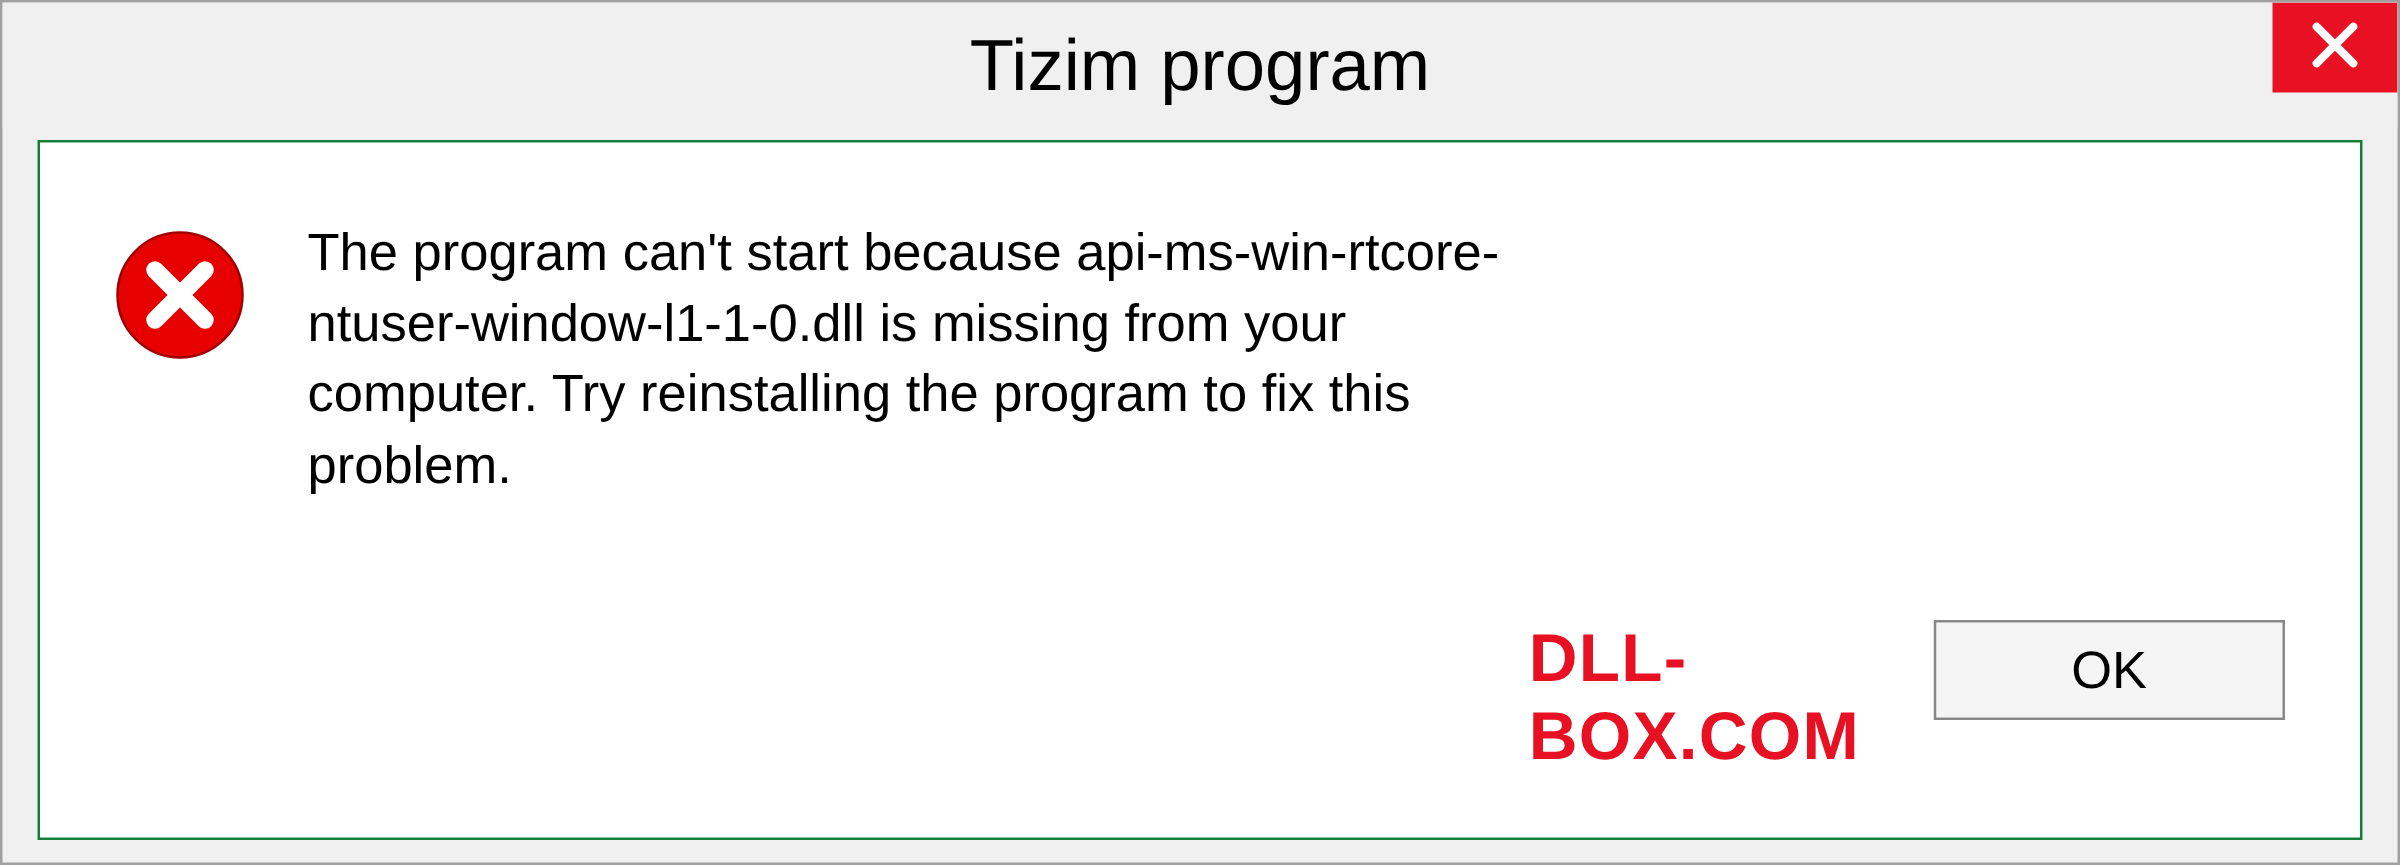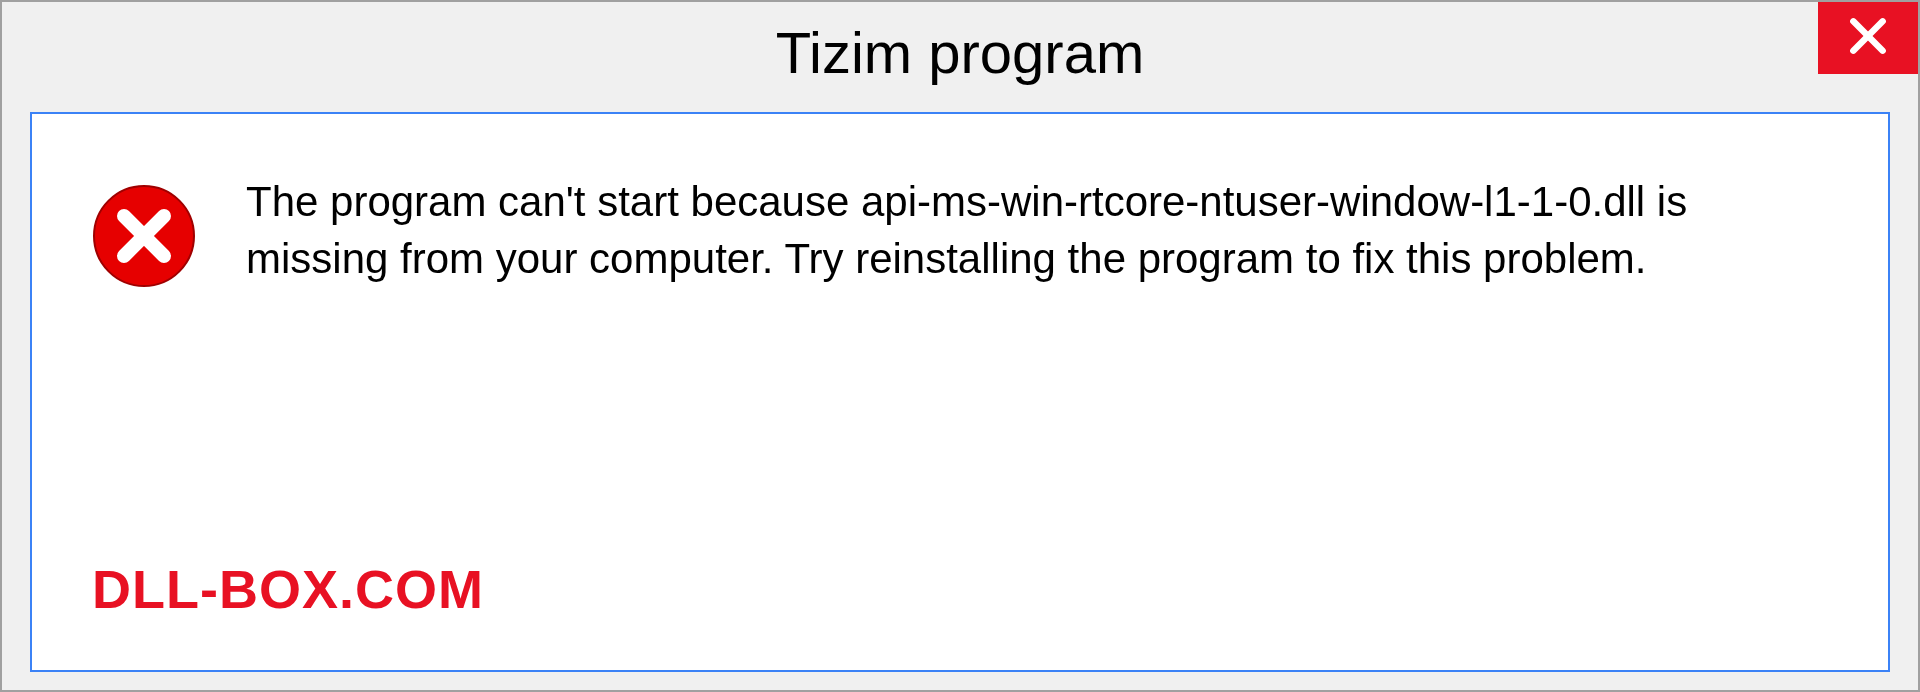--- a/index.html
+++ b/index.html
@@ -39,25 +39,25 @@
       align-items: center;
       justify-content: center;
       cursor: pointer;
     }
     .close-btn svg {
       width: 44px;
       height: 44px;
     }
     .content-area {
       margin: 10px 28px 20px 28px;
-      border: 2px solid #3b82f6;
+      border: 2px solid #15803d;
       background: #fff;
       padding: 60px 60px 50px 60px;
       display: flex;
-      flex-direction: column;
+      flex-direction: row;
       height: 560px;
     }
     .message-row {
       display: flex;
       align-items: flex-start;
       gap: 50px;
     }
     .error-icon-wrap {
       flex-shrink: 0;
       margin-top: 10px;
@@ -122,14 +122,15 @@
         <circle cx="26" cy="26" r="25" fill="none" stroke="#a00000" stroke-width="1"></circle>
         <line x1="16" y1="16" x2="36" y2="36" stroke="#fff" stroke-width="7" stroke-linecap="round"></line>
         <line x1="36" y1="16" x2="16" y2="36" stroke="#fff" stroke-width="7" stroke-linecap="round"></line>
       </svg>
     </div>
     <div class="message-text">The program can't start because api-ms-win-rtcore-ntuser-window-l1-1-0.dll is missing from your computer. Try reinstalling the program to fix this problem.</div>
   </div>
 
   <div class="footer-row">
     <div class="watermark">DLL-BOX.COM</div>
+    <button class="ok-btn">OK</button>
   </div>
 </div>
 
 </body></html>

